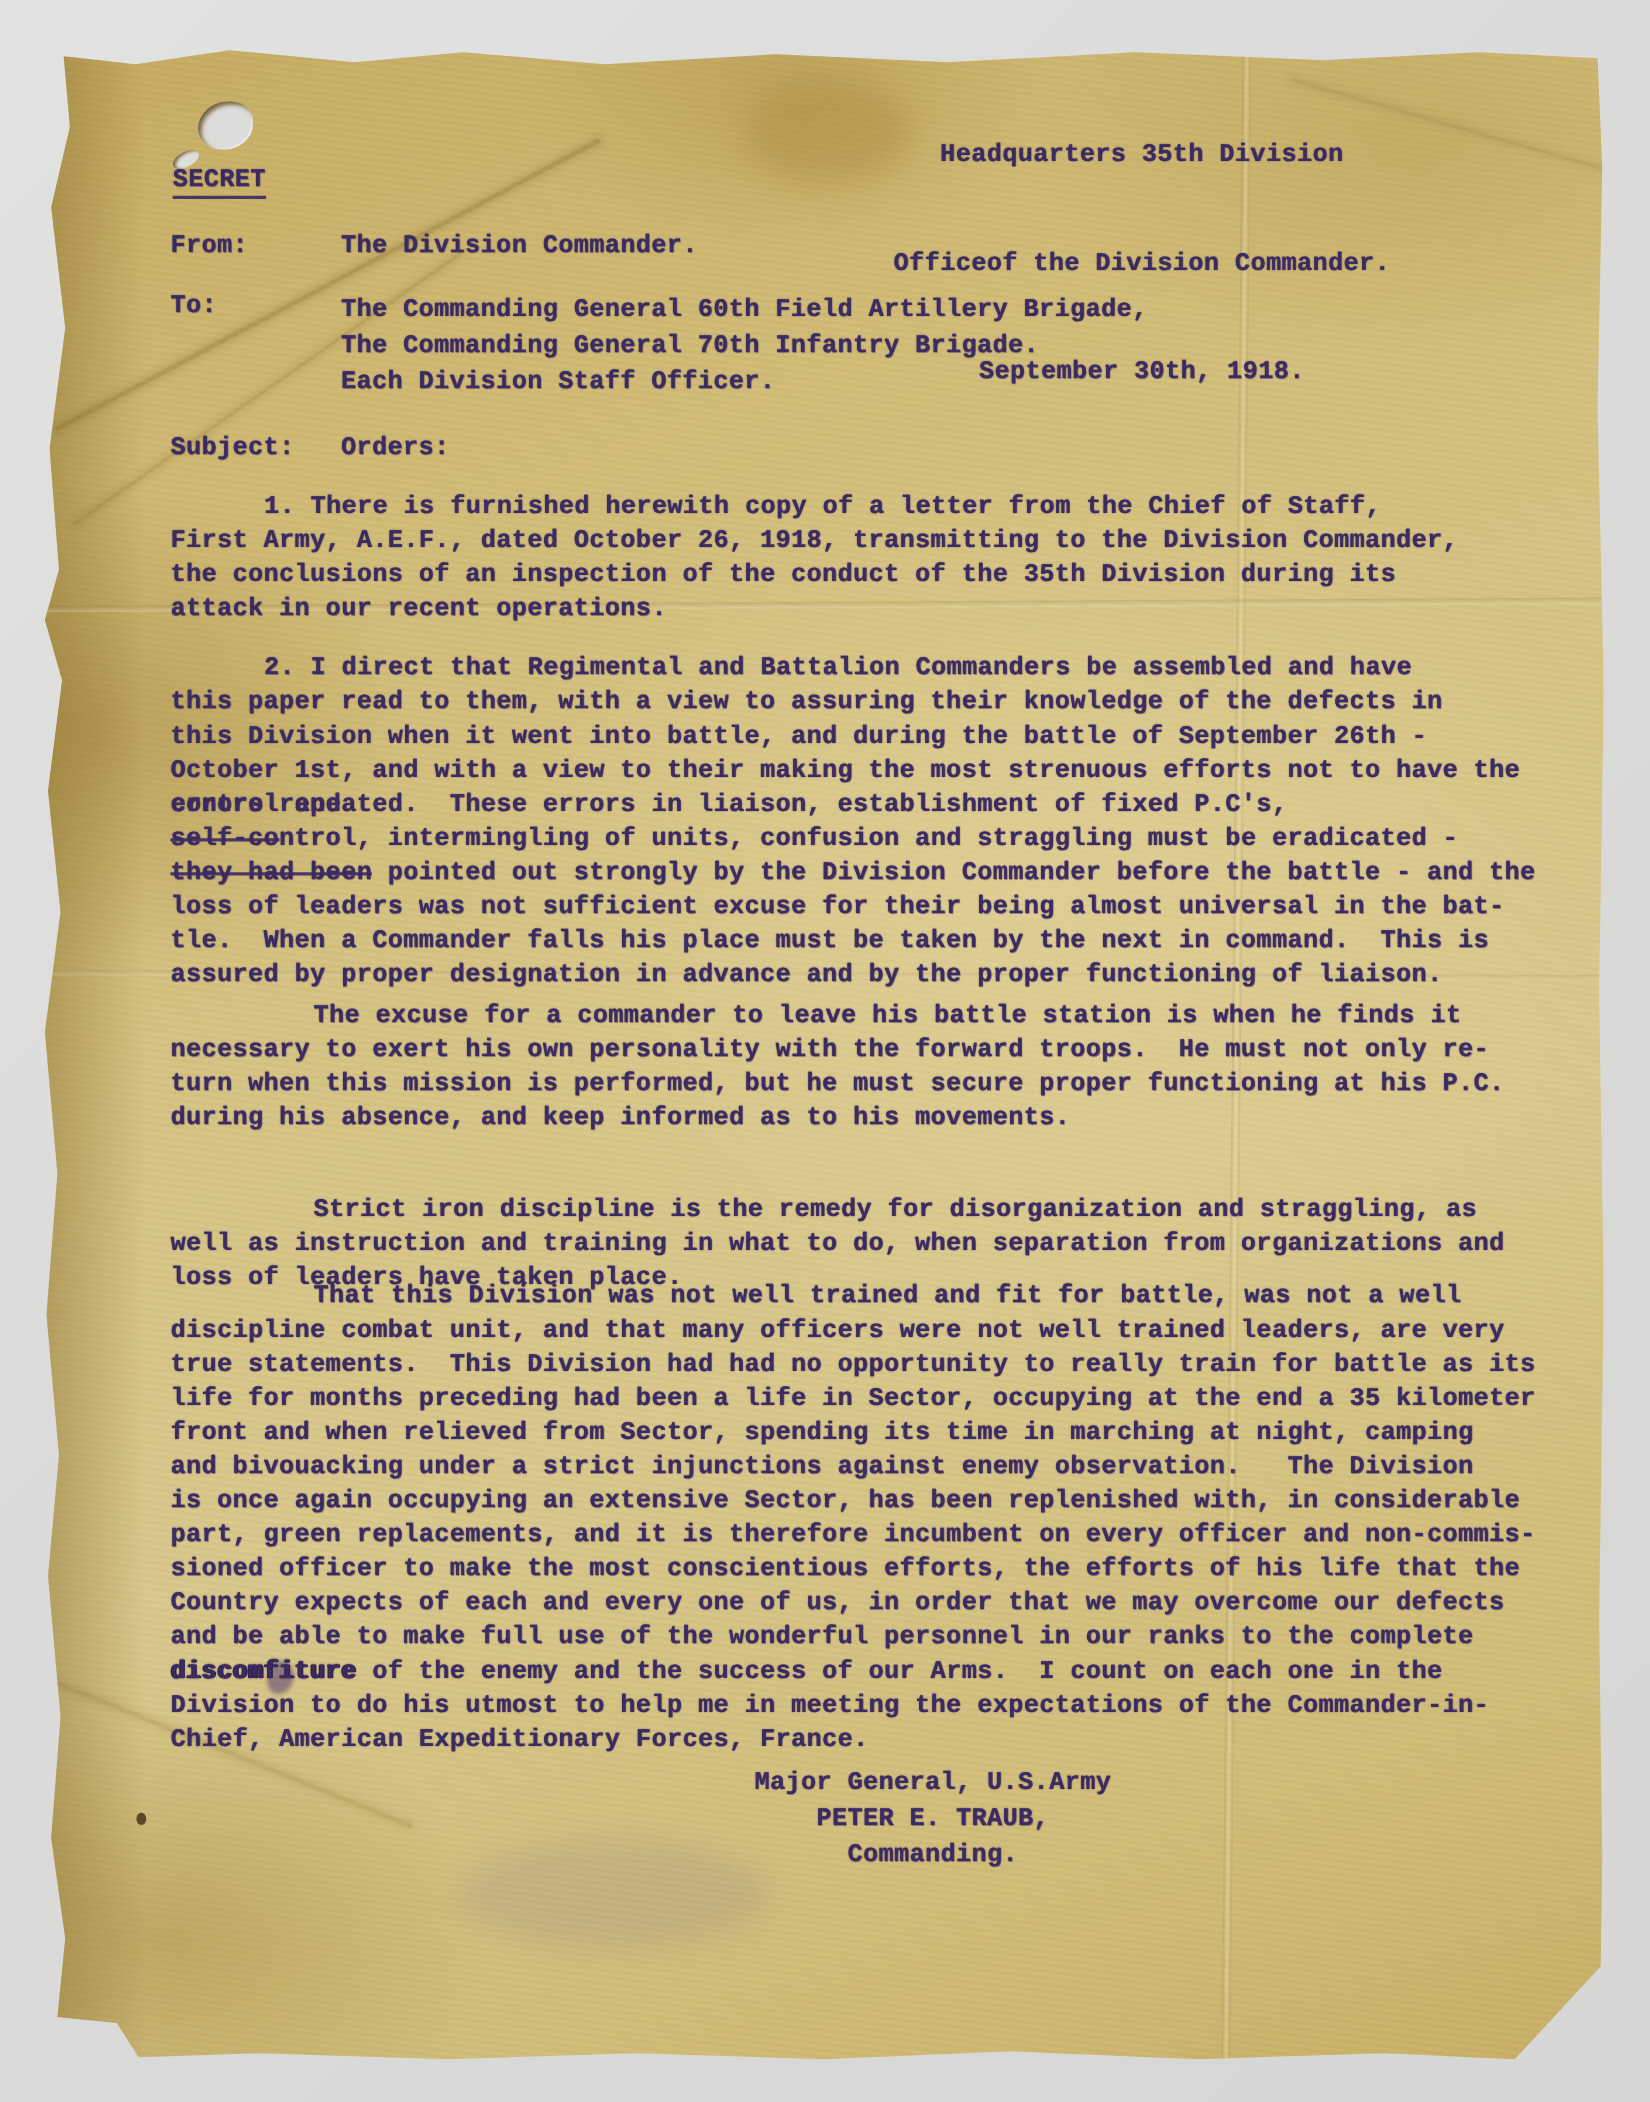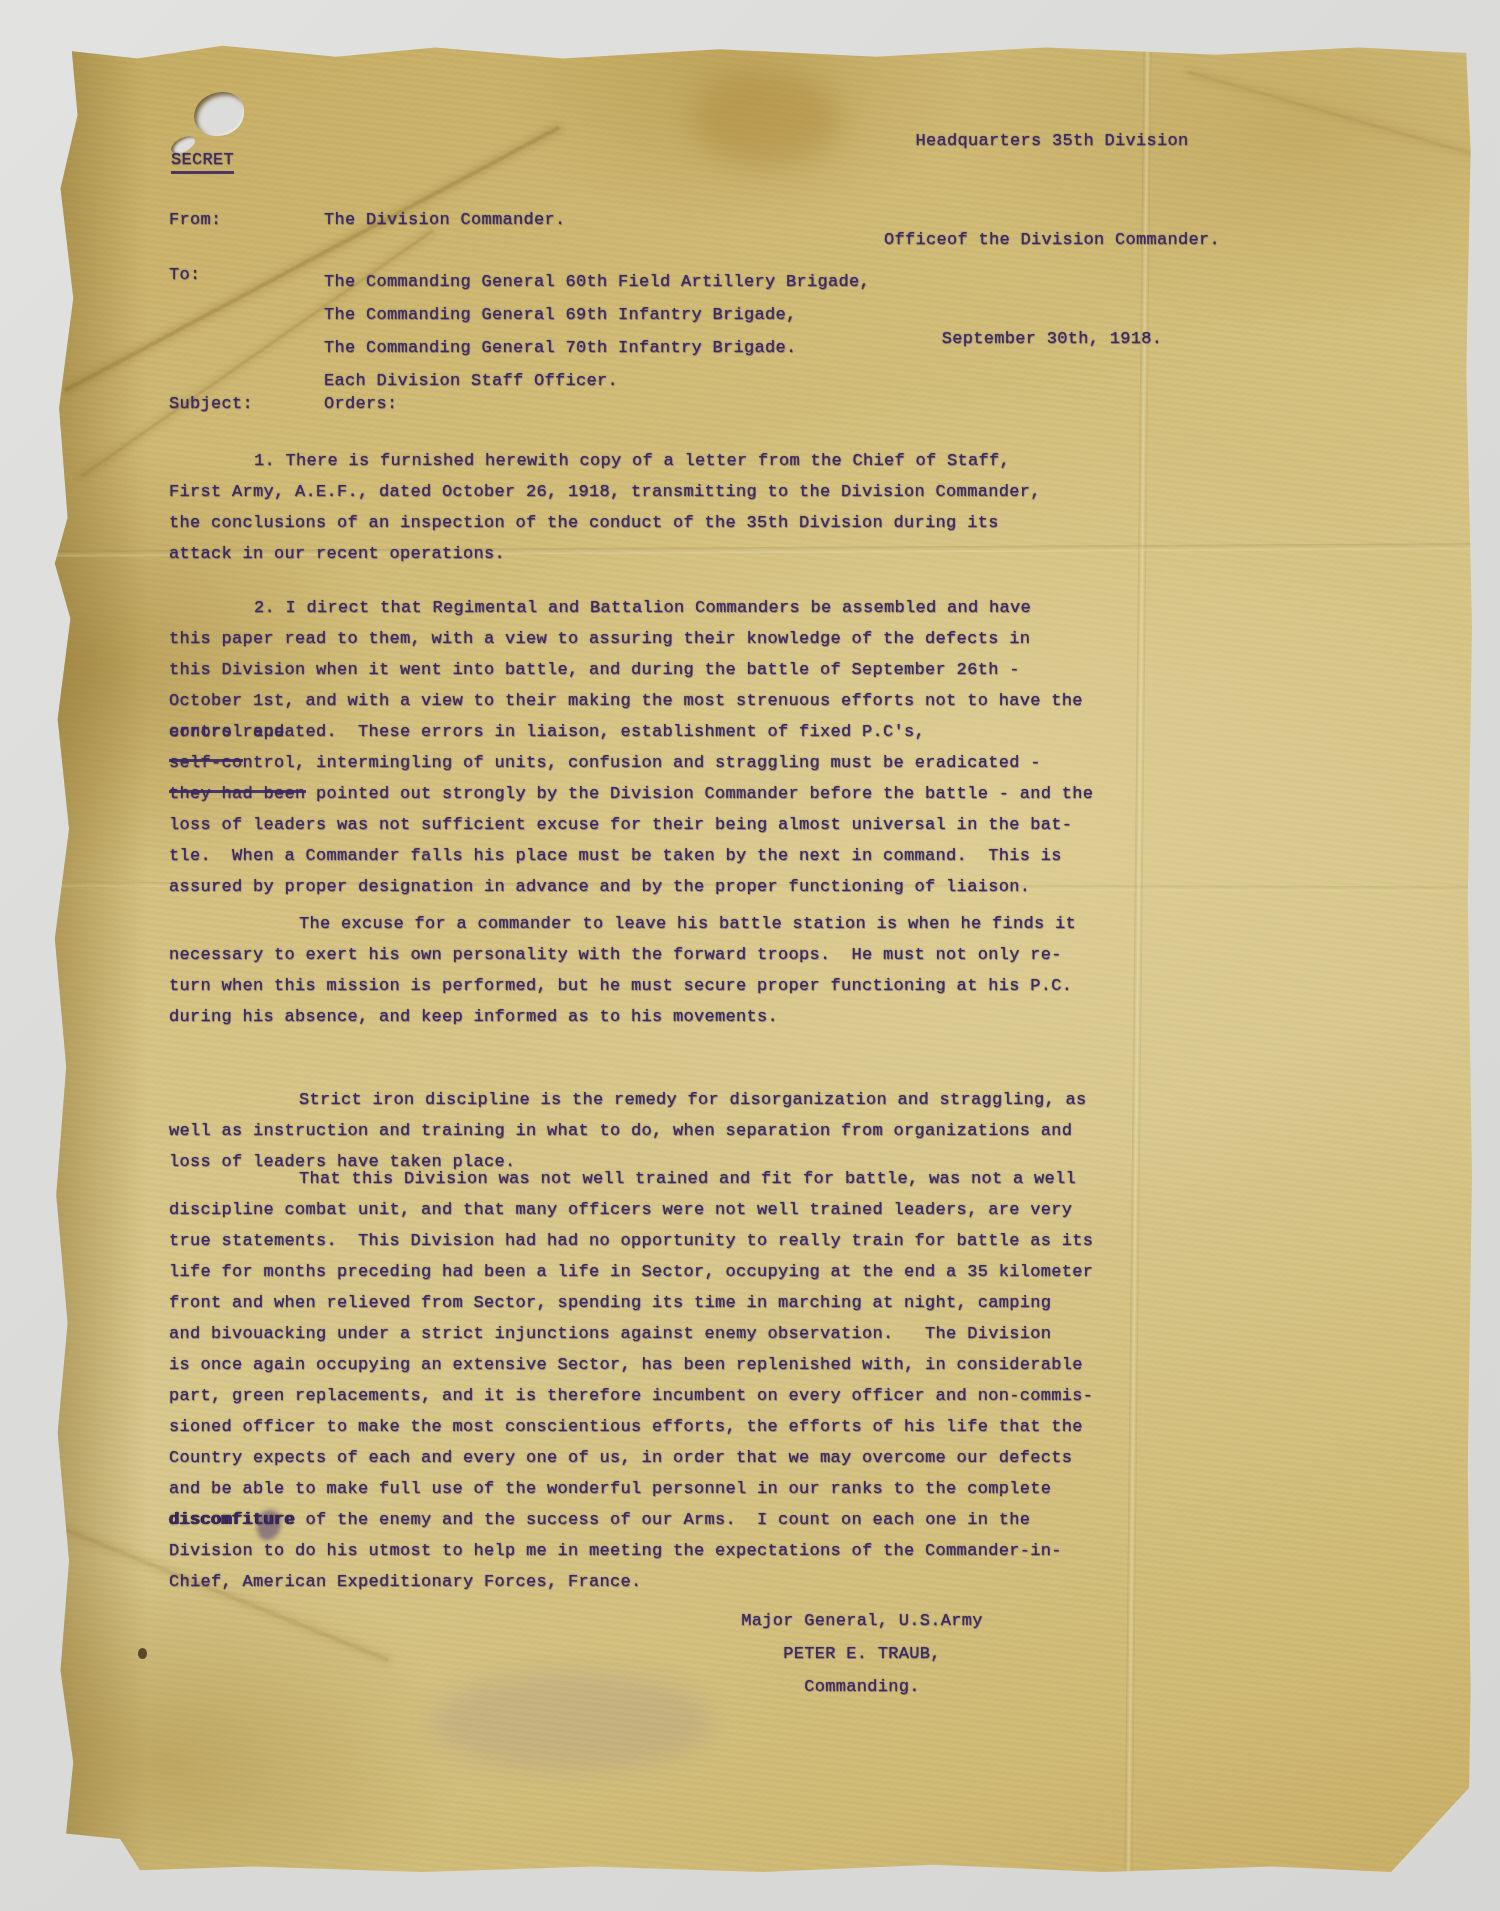--- a/index.html
+++ b/index.html
@@ -7,40 +7,40 @@
     width:1500px;height:1911px;
     background:#dcdcda;
     font-family:"Liberation Mono","DejaVu Sans Mono",monospace;
     overflow:hidden;
   }
   .scene{position:relative;width:1500px;height:1911px;
     background:linear-gradient(135deg,#e2e2e0 0%,#dbdbd9 40%,#d6d6d4 100%);}
 
   
   .paper{
-    position:absolute;left:52px;top:42px;width:1420px;height:1830px;
+    position:absolute;left:38px;top:42px;width:1420px;height:1830px;
     background:
       radial-gradient(900px 700px at 64% 42%, rgba(228,214,160,.55) 0%, rgba(228,214,160,0) 60%),
       radial-gradient(420px 320px at 3% 34%, rgba(150,118,42,.42), rgba(150,118,42,0) 70%),
       radial-gradient(520px 280px at 88% 5%, rgba(168,138,58,.30), rgba(168,138,58,0) 70%),
       radial-gradient(340px 220px at 48% 2%, rgba(158,124,48,.28), rgba(158,124,48,0) 70%),
       radial-gradient(420px 300px at 8% 94%, rgba(148,118,44,.35), rgba(148,118,44,0) 70%),
       repeating-linear-gradient(7deg, rgba(255,255,255,.025) 0 3px, rgba(120,100,40,.03) 3px 6px),
       linear-gradient(160deg,#c5ab61 0%,#d0bb76 22%,#d6c485 45%,#d8c88c 62%,#cfba75 88%,#c8ae65 100%);
     clip-path:polygon(
       1.4% 0.5%, 6% 0.9%, 12% 0.2%, 20% 0.8%, 27% 0.3%, 36% 0.9%, 47% 0.4%,
       58% 0.8%, 70% 0.3%, 82% 0.7%, 92% 0.3%, 99.6% 0.6%, 99.9% 6%, 99.6% 18%,
       100% 32%, 99.7% 47%, 100% 62%, 99.7% 78%, 99.9% 90%, 99.8% 95.4%,
       94.3% 100%, 86% 99.7%, 74% 100%, 62% 99.6%, 50% 100%, 38% 99.7%, 26% 100%,
       14% 99.7%, 6.2% 99.9%, 4.8% 98.2%, 1.0% 97.9%, 1.5% 94%, 0.6% 89%,
       1.2% 83%, 0.4% 76%, 1.1% 70%, 0.3% 63%, 1.0% 56%, 0.2% 49%, 1.2% 43%,
       0.4% 37%, 1.3% 31.5%, 0.2% 28.5%, 1.1% 26%, 0.5% 20%, 1.5% 14%, 0.6% 8%, 1.8% 4%);
     box-shadow:3px 4px 12px rgba(70,70,64,.45);
     color:#3c2b60;
-    font-weight:400;font-size:17px;letter-spacing:.3px;
+    font-weight:700;font-size:23px;letter-spacing:.3px;
   }
   .paper *{position:absolute;}
 
   
   .crease{background:rgba(120,92,30,.32);box-shadow:0 0 7px 2px rgba(120,92,30,.22);}
   .c-tl1{left:-20px;top:215px;width:560px;height:4px;transform:rotate(-28deg);}
   .c-tl2{left:-10px;top:310px;width:430px;height:3px;transform:rotate(-35deg);opacity:.7;}
   .c-tr{left:1130px;top:70px;width:300px;height:3px;transform:rotate(16deg);opacity:.5;}
   .c-bl{left:-30px;top:1545px;width:380px;height:4px;transform:rotate(22deg);opacity:.6;}
   .c-v{left:1082px;top:0;width:8px;height:100%;transform:rotate(.6deg);
@@ -120,21 +120,21 @@
       <div>Officeof the Division Commander.</div>
       <div>September 30th, 1918.</div>
     </div>
 
     <div class="secret ink">SECRET</div>
 
     <div class="meta-label row-from ink">From:</div>
     <div class="meta-value row-from ink">The Division Commander.</div>
 
     <div class="meta-label row-to ink">To:</div>
-    <div class="to-lines ink" id="to-lines"><div>The Commanding General 60th Field Artillery Brigade,</div><div>The Commanding General 69th Infantry Brigade,</div><div>The Commanding General 70th Infantry Brigade.</div><div>Each Division Staff Officer.</div></div>
+    <div class="to-lines ink" id="to-lines"><div>The Commanding General 60th Field Artillery Brigade,</div><div>The Commanding General 70th Infantry Brigade.</div><div>Each Division Staff Officer.</div></div>
 
     <div class="meta-label row-subject ink">Subject:</div>
     <div class="meta-value row-subject ink">Orders:</div>
 
     <div id="body-paragraphs" style="position:static;">
         <div class="para ink ind-num p1"><div class="line first"><span>1. There is furnished herewith copy of a letter from the Chief of Staff,</span></div><div class="line"><span>First Army, A.E.F., dated October 26, 1918, transmitting to the Division Commander,</span></div><div class="line"><span>the conclusions of an inspection of the conduct of the 35th Division during its</span></div><div class="line"><span>attack in our recent operations.</span></div></div>
         <div class="para ink ind-num p2"><div class="line first"><span>2. I direct that Regimental and Battalion Commanders be assembled and have</span></div><div class="line"><span>this paper read to them, with a view to assuring their knowledge of the defects in</span></div><div class="line"><span>this Division when it went into battle, and during the battle of September 26th -</span></div><div class="line"><span>October 1st, and with a view to their making the most strenuous efforts not to have the</span></div><div class="line"><span>errors repeated.  These errors in liaison, establishment of fixed P.C's, </span><span class="und">control</span><span> and</span></div><div class="line"><span class="und">self-control,</span><span> intermingling of units, confusion and straggling must be eradicated -</span></div><div class="line"><span>they had been pointed out strongly by the Division Commander before the battle - and the</span></div><div class="line"><span>loss of leaders was not sufficient excuse for their being almost universal in the bat-</span></div><div class="line"><span>tle.  When a Commander falls his place must be taken by the next in command.  This is</span></div><div class="line"><span>assured by proper designation in advance and by the proper functioning of liaison.</span></div></div>
         <div class="para ink ind-tab p3"><div class="line first"><span>The excuse for a commander to leave his battle station is when he finds it</span></div><div class="line"><span>necessary to exert his own personality with the forward troops.  He must not only re-</span></div><div class="line"><span>turn when this mission is performed, but he must secure proper functioning at his P.C.</span></div><div class="line"><span>during his absence, and keep informed as to his movements.</span></div></div>
         <div class="para ink ind-tab p4"><div class="line first"><span>Strict iron discipline is the remedy for disorganization and straggling, as</span></div><div class="line"><span>well as instruction and training in what to do, when separation from organizations and</span></div><div class="line"><span>loss of leaders have taken place.</span></div></div>
         <div class="para ink ind-tab p5"><div class="line first"><span>That this Division was not well trained and fit for battle, was not a well</span></div><div class="line"><span>discipline combat unit, and that many officers were not well trained leaders, are very</span></div><div class="line"><span>true statements.  This Division had had no opportunity to really train for battle as its</span></div><div class="line"><span>life for months preceding had been a life in Sector, occupying at the end a 35 kilometer</span></div><div class="line"><span>front and when relieved from Sector, spending its time in marching at night, camping</span></div><div class="line"><span>and bivouacking under a strict injunctions against enemy observation.   The Division</span></div><div class="line"><span>is once again occupying an extensive Sector, has been replenished with, in considerable</span></div><div class="line"><span>part, green replacements, and it is therefore incumbent on every officer and non-commis-</span></div><div class="line"><span>sioned officer to make the most conscientious efforts, the efforts of his life that the</span></div><div class="line"><span>Country expects of each and every one of us, in order that we may overcome our defects</span></div><div class="line"><span>and be able to make full use of the wonderful personnel in our ranks to the complete</span></div><div class="line"><span class="ovr">discomfiture</span><span> of the enemy and the success of our Arms.  I count on each one in the</span></div><div class="line"><span>Division to do his utmost to help me in meeting the expectations of the Commander-in-</span></div><div class="line"><span>Chief, American Expeditionary Forces, France.</span></div></div>

